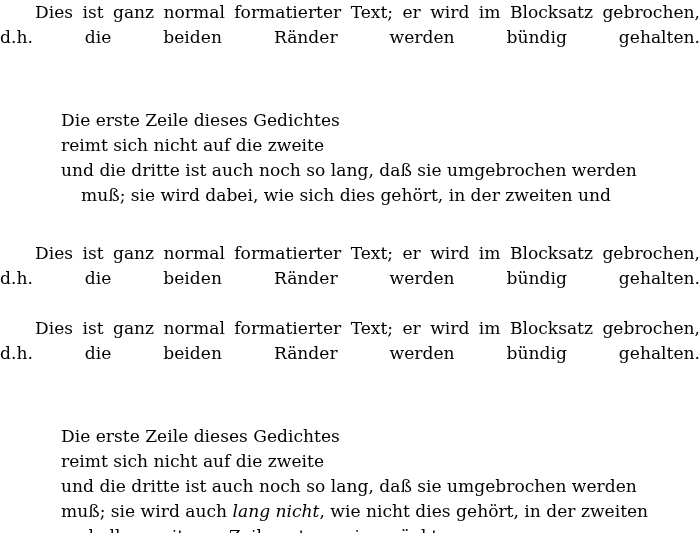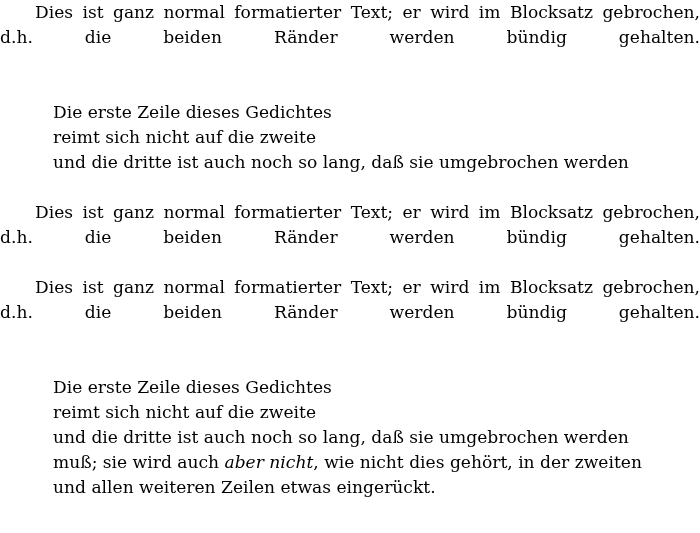--- a/index.html
+++ b/index.html
@@ -47,21 +47,21 @@
   }
 
   
   .gap-block { height: 25px; }
 
   
   .verse {
     font-size: 17.1px;
     line-height: 25px;
     text-align: left;
-    margin: 0;
+    margin: 8px;
     padding: 0;
   }
   .verse .vline {
     display: block;
     padding-left: 53px;
     white-space: nowrap;
   }
   
   .verse .vline.cont {
     padding-left: 73px;
@@ -77,32 +77,33 @@
   <div class="doc">
 
     <p class="para last-justify">Dies ist ganz normal formatierter Text; er wird im Blocksatz gebrochen, d.h. die beiden Ränder werden bündig gehalten.</p>
 
     <div class="gap-block"></div>
 
     <div class="verse">
       <span class="vline">Die erste Zeile dieses Gedichtes</span>
       <span class="vline">reimt sich nicht auf die zweite</span>
       <span class="vline">und die dritte ist auch noch so lang, daß sie umgebrochen werden</span>
+      <span class="vline cont">muß; sie wird dabei, wie sich dies gehört, in der zweiten und</span>
     </div>
 
     <div class="gap-block"></div>
 
     <p class="para last-justify">Dies ist ganz normal formatierter Text; er wird im Blocksatz gebrochen, d.h. die beiden Ränder werden bündig gehalten.</p>
 
     <p class="para last-justify">Dies ist ganz normal formatierter Text; er wird im Blocksatz gebrochen, d.h. die beiden Ränder werden bündig gehalten.</p>
 
     <div class="gap-block"></div>
 
     <div class="verse">
       <span class="vline">Die erste Zeile dieses Gedichtes</span>
       <span class="vline">reimt sich nicht auf die zweite</span>
       <span class="vline">und die dritte ist auch noch so lang, daß sie umgebrochen werden</span>
-      <span class="vline"><span>muß; sie wird auch </span><em>aber nicht</em><span>, wie nicht dies gehört, in der zweiten</span></span>
+      <span class="vline"><span>muß; sie wird auch </span><em>lang nicht</em><span>, wie nicht dies gehört, in der zweiten</span></span>
       <span class="vline">und allen weiteren Zeilen etwas eingerückt.</span>
     </div>
 
   </div>
 </div>
 
 </body></html>

